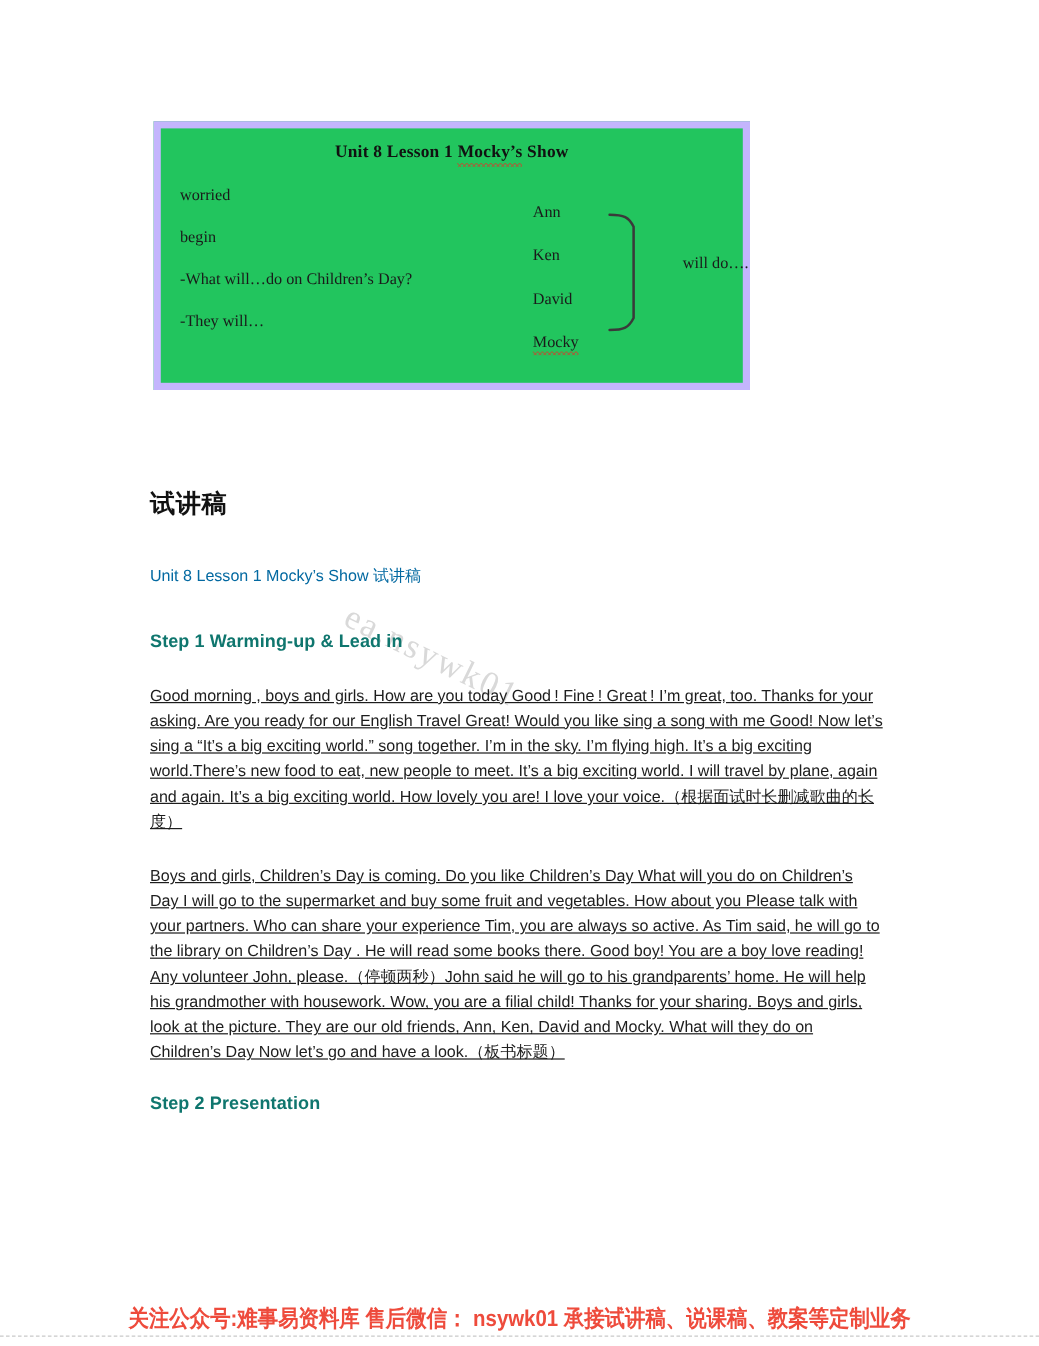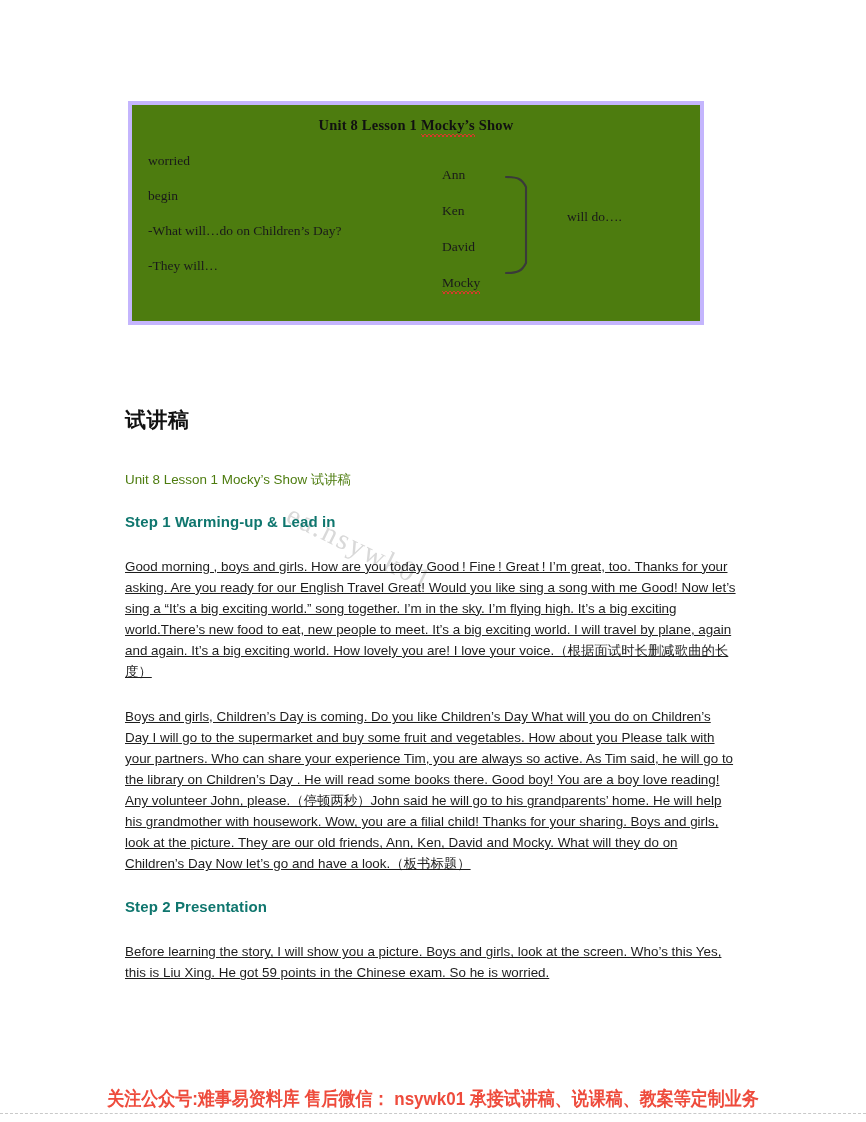--- a/index.html
+++ b/index.html
@@ -20,24 +20,24 @@
     position: relative;
     width: 866px;
     height: 1122px;
   }
 
   
   .board-figure {
     position: absolute;
     left: 128px;
     top: 101px;
-    width: 576px;
+    width: 497px;
     height: 224px;
-    border: 4px solid #c4b5fd;
-    background: #4d7c0f;
+    border: 6px solid #c4b5fd;
+    background: #22c55e;
     box-sizing: border-box;
   }
 
   .board-title {
     position: absolute;
     left: 0;
     right: 0;
     top: 12px;
     text-align: center;
     font-family: "Liberation Serif", serif;
@@ -140,22 +140,22 @@
     font-size: 21px;
     font-weight: bold;
     margin: 0 0 36px 0;
     color: #121212;
     letter-spacing: 0.5px;
   }
 
   p.intro-line {
     font-size: 13.4px;
     line-height: 1.55;
-    margin: 0 0 22px 0;
-    color: #4d7c0f;
+    margin: 0 0 35px 0;
+    color: #0369a1;
   }
 
   h2.step {
     font-size: 15px;
     font-weight: bold;
     margin: 0 0 26px 0;
     color: #0f766e;
     letter-spacing: 0.1px;
   }
 
@@ -248,20 +248,19 @@
     <p class="intro-line">Unit 8 Lesson 1 Mocky’s Show 试讲稿</p>
 
     <h2 class="step">Step 1 Warming-up &amp; Lead in</h2>
 
     <p class="para">Good morning , boys and girls. How are you today Good ! Fine ! Great ! I’m great, too. Thanks for your asking. Are you ready for our English Travel Great! Would you like sing a song with me Good! Now let’s sing a “It’s a big exciting world.” song together. I’m in the sky. I’m flying high. It’s a big exciting world.There’s new food to eat, new people to meet. It’s a big exciting world. I will travel by plane, again and again. It’s a big exciting world. How lovely you are! I love your voice.（根据面试时长删减歌曲的长度）</p>
 
     <p class="para">Boys and girls, Children’s Day is coming. Do you like Children’s Day What will you do on Children’s Day I will go to the supermarket and buy some fruit and vegetables. How about you Please talk with your partners. Who can share your experience Tim, you are always so active. As Tim said, he will go to the library on Children’s Day . He will read some books there. Good boy! You are a boy love reading! Any volunteer John, please.（停顿两秒）John said he will go to his grandparents’ home. He will help his grandmother with housework. Wow, you are a filial child! Thanks for your sharing. Boys and girls, look at the picture. They are our old friends, Ann, Ken, David and Mocky. What will they do on Children’s Day Now let’s go and have a look.（板书标题）</p>
 
     <h2 class="step">Step 2 Presentation</h2>
 
-    <p class="para last">Before learning the story, I will show you a picture. Boys and girls, look at the screen. Who’s this Yes, this is Liu Xing. He got 59 points in the Chinese exam. So he is worried.</p>
   </div>
 
   <div class="footer">
     <span class="footer-text">关注公众号:难事易资料库  售后微信： nsywk01  承接试讲稿、说课稿、教案等定制业务</span>
   </div>
 
 </div>
 
 </body></html>

